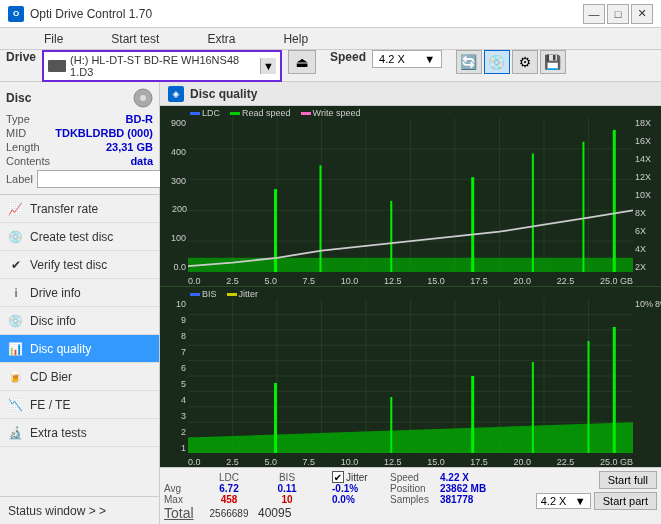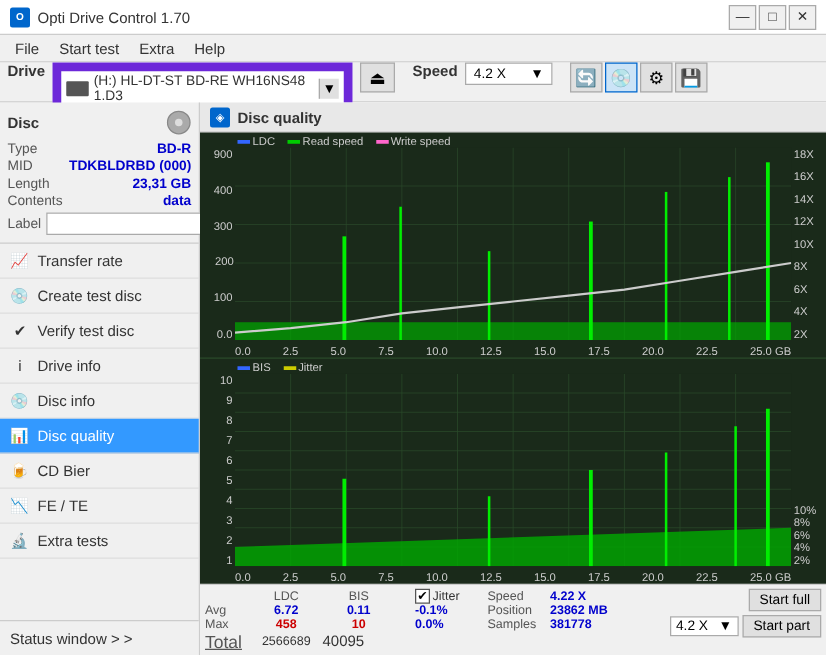--- a/index.html
+++ b/index.html
@@ -8,26 +8,26 @@
     
     .title-bar { background: #fff; height: 28px; display: flex; align-items: center; padding: 0 8px; border-bottom: 1px solid #ccc; justify-content: space-between; }
     .title-bar-left { display: flex; align-items: center; gap: 6px; }
     .title-bar-icon { width: 16px; height: 16px; background: #0066cc; border-radius: 2px; display: flex; align-items: center; justify-content: center; color: white; font-size: 8px; font-weight: bold; }
     .title-text { font-size: 12px; color: #333; }
     .title-bar-controls { display: flex; gap: 2px; }
     .title-btn { width: 22px; height: 20px; background: #f0f0f0; border: 1px solid #aaa; display: flex; align-items: center; justify-content: center; font-size: 11px; cursor: pointer; color: #333; }
 
     
     .menu-bar { background: #f0f0f0; height: 22px; display: flex; align-items: center; padding: 0 4px; border-bottom: 1px solid #ccc; }
-    .menu-item { padding: 2px 8px; font-size: 12px; color: #333; cursor: pointer; }
+    .menu-item { padding: 2px 8px; font-size: 12px; color: #333; cursor: pointer; margin-left: 32px; }
 
     
     .drive-bar { background: #f0f0f0; height: 32px; display: flex; align-items: flex-start; padding: 0 6px; border-bottom: 1px solid #ccc; gap: 6px; }
     .drive-label { font-size: 12px; font-weight: bold; color: #333; }
-    .drive-selector { display: flex; align-items: center; background: white; border: 7px solid #6d28d9; padding: 2px 4px; gap: 4px; flex: 1; max-width: 240px; }
+    .drive-selector { display: flex; align-items: center; background: white; border: 2px solid #6d28d9; padding: 2px 4px; gap: 4px; flex: 1; max-width: 240px; }
     .drive-icon { width: 18px; height: 12px; background: #555; border-radius: 1px; }
     .drive-name { font-size: 11px; color: #333; flex: 1; }
     .drive-dropdown { width: 16px; height: 16px; display: flex; align-items: center; justify-content: center; background: #e0e0e0; border-left: 1px solid #aaa; cursor: pointer; }
     .eject-btn { width: 28px; height: 24px; background: #e0e0e0; border: 1px solid #aaa; display: flex; align-items: center; justify-content: center; cursor: pointer; font-size: 14px; }
     .speed-label { font-size: 12px; font-weight: bold; color: #333; margin-left: 8px; }
     .speed-selector { background: white; border: 1px solid #aaa; padding: 2px 6px; font-size: 11px; width: 70px; display: flex; align-items: center; justify-content: space-between; }
     .toolbar-icons { display: flex; gap: 2px; margin-left: 8px; }
     .toolbar-icon { width: 26px; height: 24px; background: #e0e0e0; border: 1px solid #aaa; display: flex; align-items: center; justify-content: center; cursor: pointer; font-size: 14px; }
     .toolbar-icon.active { background: #cce4f7; border-color: #0066cc; }
 
@@ -299,21 +299,21 @@
           <span style="font-size:9px;color:#ccc;text-align:right;padding-right:2px;">8</span>
           <span style="font-size:9px;color:#ccc;text-align:right;padding-right:2px;">7</span>
           <span style="font-size:9px;color:#ccc;text-align:right;padding-right:2px;">6</span>
           <span style="font-size:9px;color:#ccc;text-align:right;padding-right:2px;">5</span>
           <span style="font-size:9px;color:#ccc;text-align:right;padding-right:2px;">4</span>
           <span style="font-size:9px;color:#ccc;text-align:right;padding-right:2px;">3</span>
           <span style="font-size:9px;color:#ccc;text-align:right;padding-right:2px;">2</span>
           <span style="font-size:9px;color:#ccc;text-align:right;padding-right:2px;">1</span>
         </div>
 
-        <div style="position:absolute;right:0;top:12px;bottom:14px;width:28px;display:flex;flex-direction:column;justify-content:flex-end;">
+        <div style="position:absolute;right:0;top:12px;bottom:14px;width:28px;display:flex;flex-direction:row;justify-content:space-between;">
           <span style="font-size:9px;color:#ccc;padding-left:2px;">10%</span>
           <span style="font-size:9px;color:#ccc;padding-left:2px;">8%</span>
           <span style="font-size:9px;color:#ccc;padding-left:2px;">6%</span>
           <span style="font-size:9px;color:#ccc;padding-left:2px;">4%</span>
           <span style="font-size:9px;color:#ccc;padding-left:2px;">2%</span>
         </div>
         <svg style="position:absolute;left:28px;right:28px;top:12px;bottom:14px;width:calc(100% - 56px);height:calc(100% - 26px);" viewBox="0 0 440 110" preserveAspectRatio="none">
           <rect width="440" height="110" fill="#1a2a1a"></rect>
 
           <g stroke="#2a4a2a" stroke-width="0.5">

